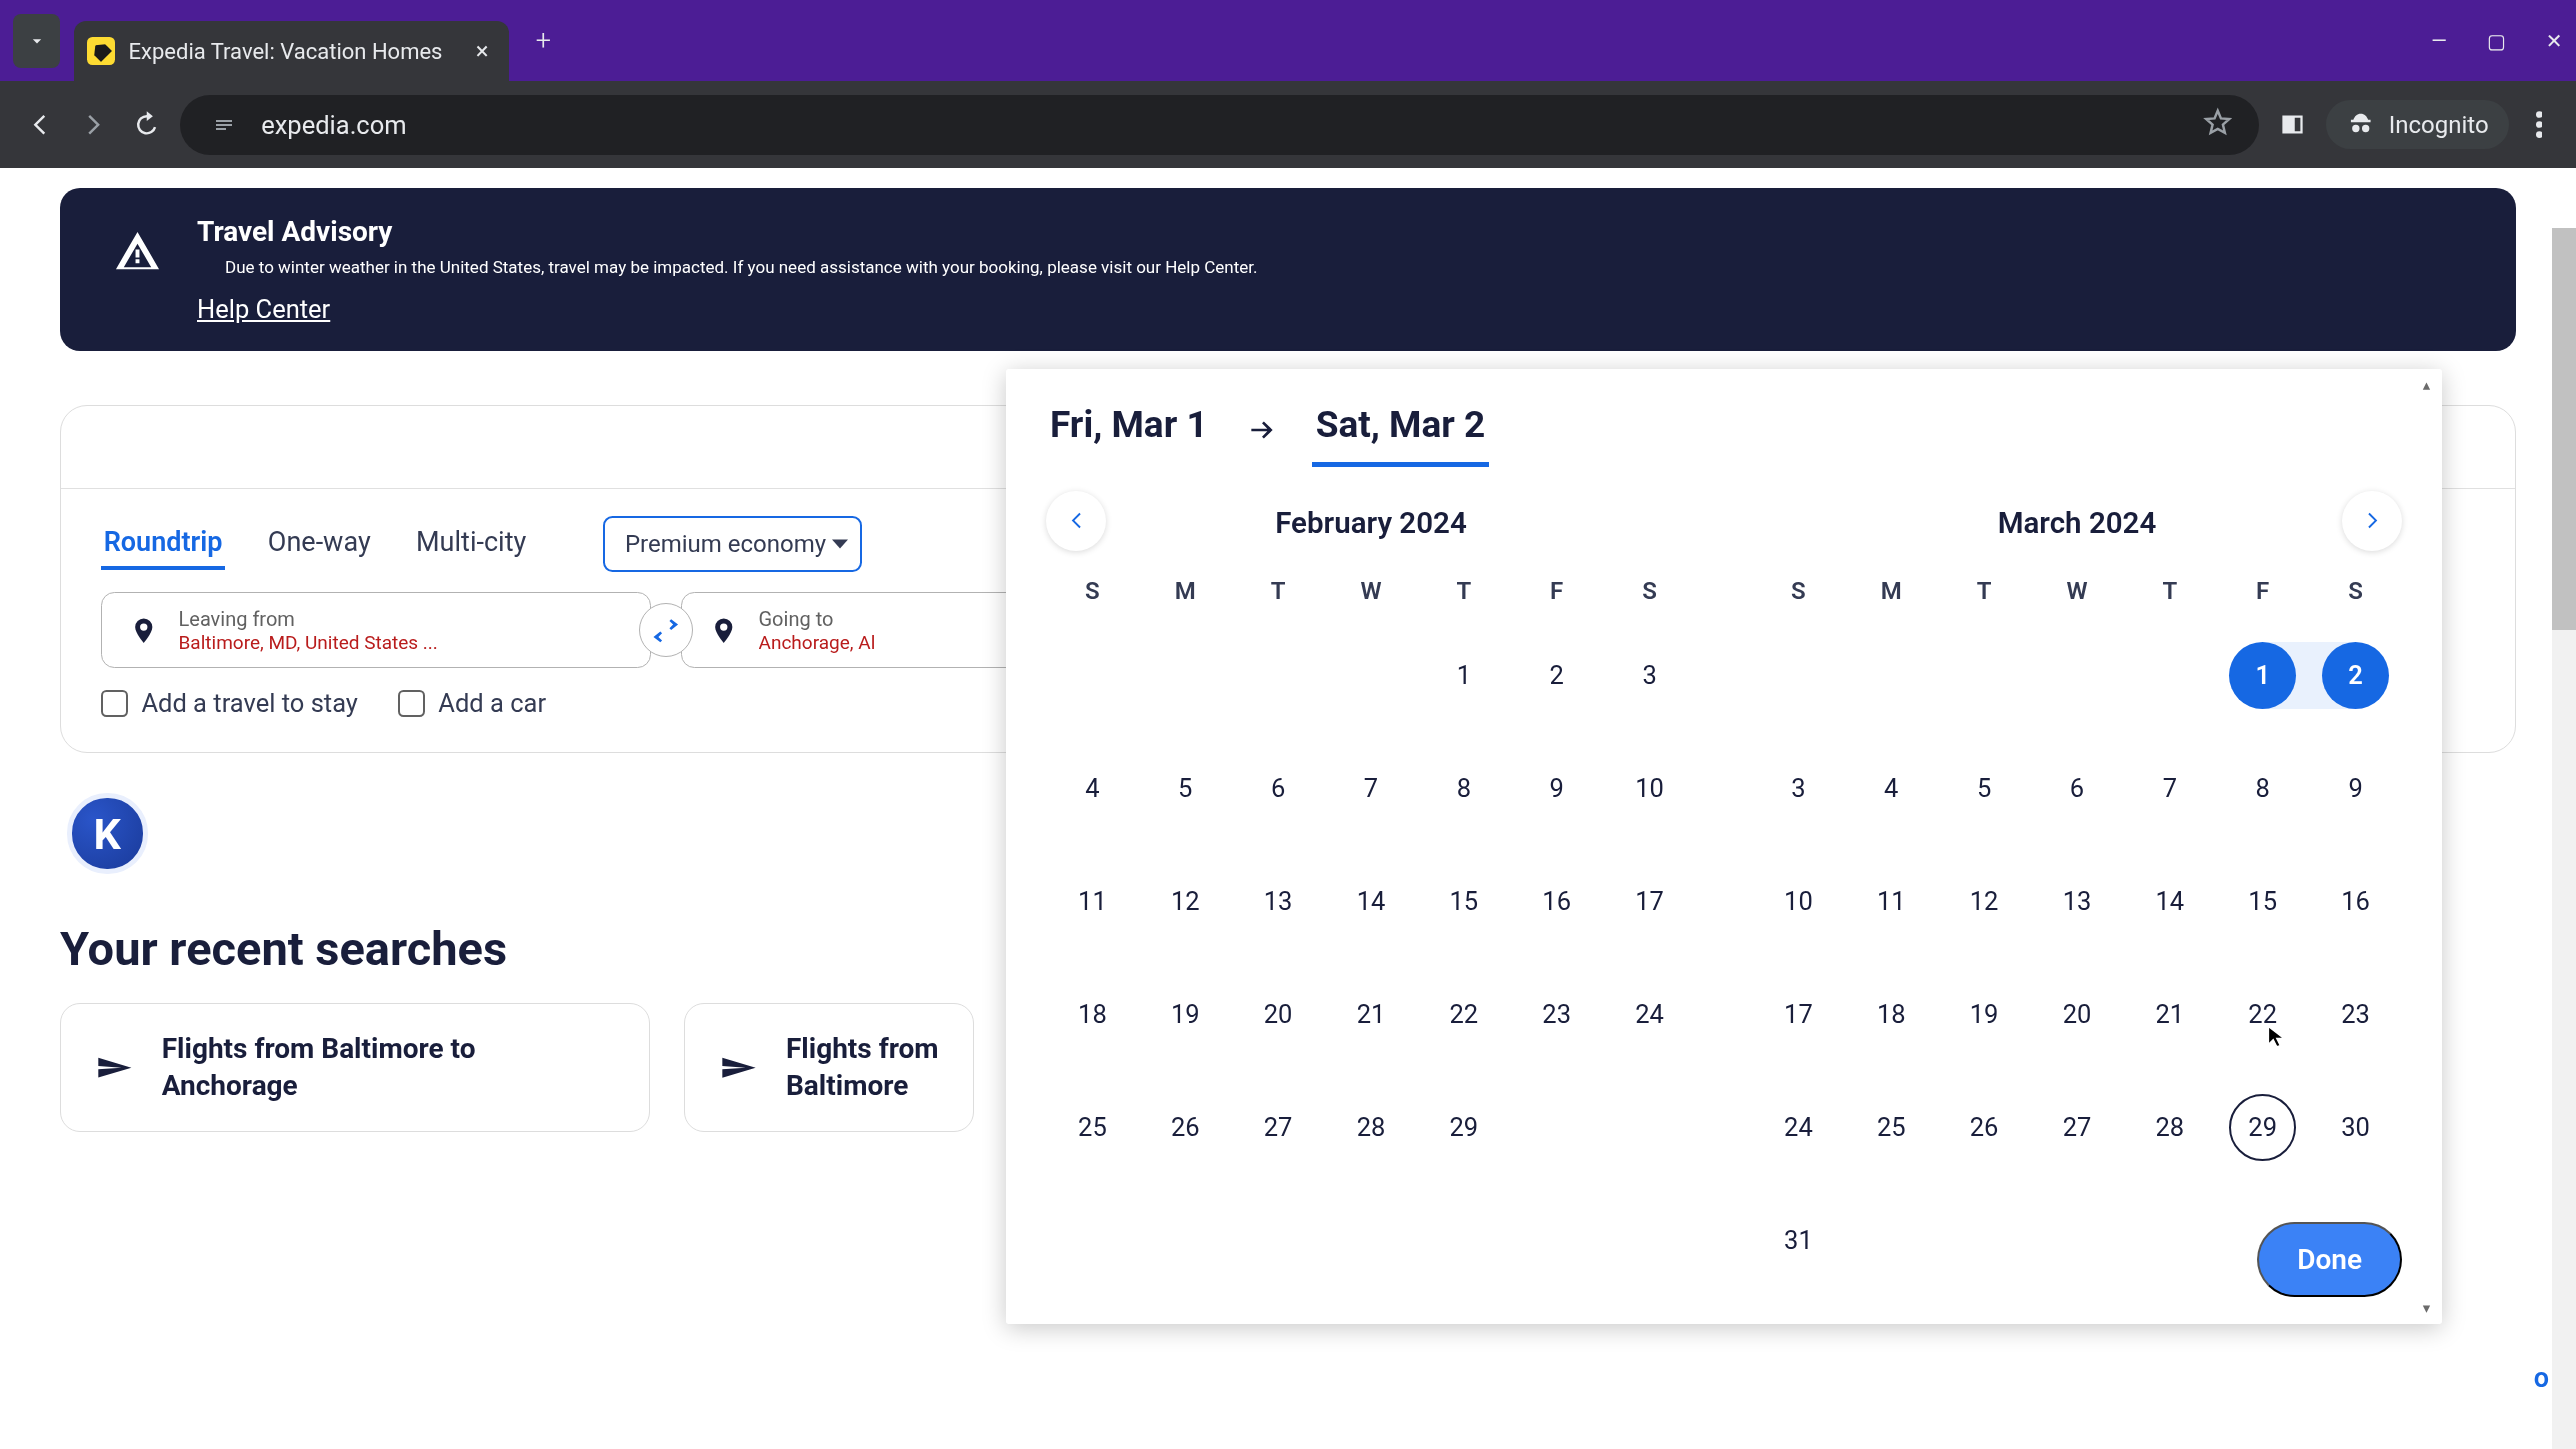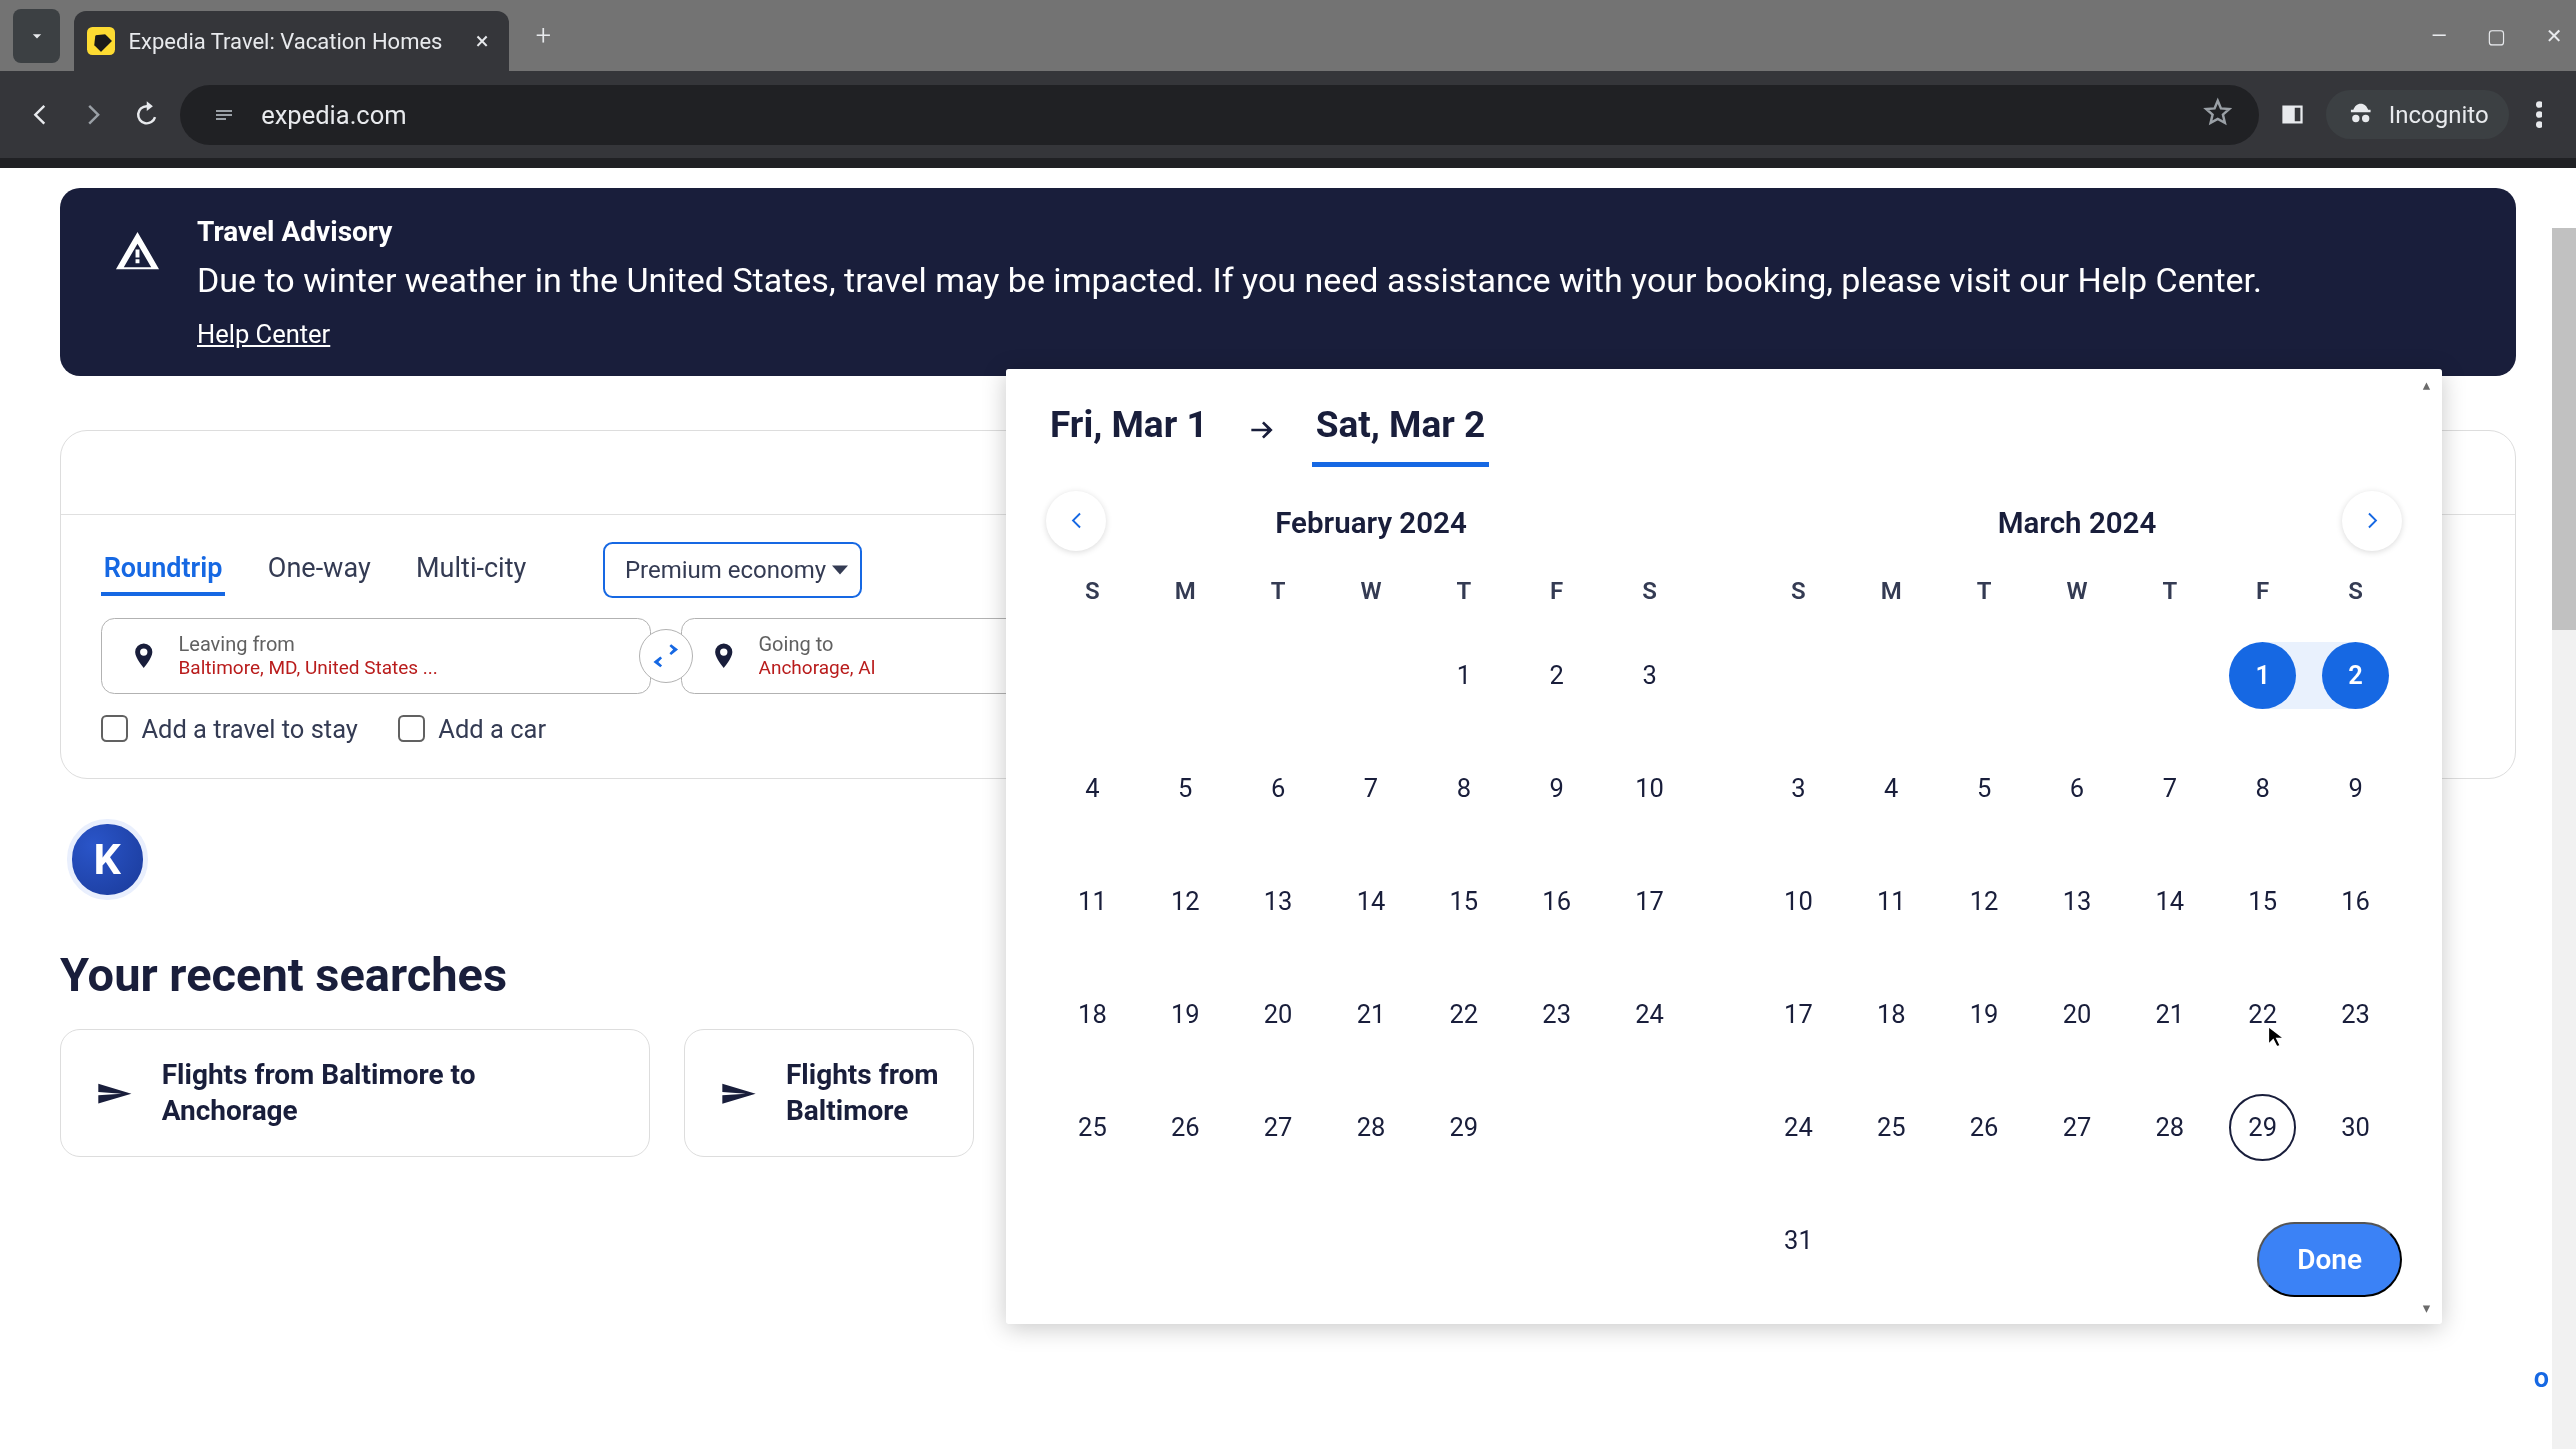--- a/index.html
+++ b/index.html
@@ -1,19 +1,19 @@
 <!DOCTYPE html>
 <html style="font-size:10.7px"><head>
 <meta charset="utf-8">
 <style>
 * { margin: 0; padding: 0; box-sizing: border-box; font-family: -apple-system, BlinkMacSystemFont, "Segoe UI", Roboto, Helvetica, Arial, sans-serif; }
 html, body { width: 2576px; height: 1449px; background: #202124; overflow: hidden; }
 
 
-.browser-top { height: 71px; background: #737373; display: flex; align-items: center; padding: 0 13.4px; }
+.browser-top { height: 81px; background: #4c1d95; display: flex; align-items: center; padding: 0 13.4px; }
 .tab-dropdown { width: 47px; height: 54px; background: #3c4043; border-radius: 8px; display: flex; align-items: center; justify-content: center; margin-right: 13.4px; }
 .tab-dropdown svg { width: 20px; height: 20px; fill: #e8eaed; }
 .tab { height: 60px; background: #35363a; border-radius: 12px 12px 0 0; display: flex; align-items: center; padding: 0 20px 0 13.4px; gap: 13.4px; align-self: flex-end; }
 .tab-favicon { width: 28px; height: 28px; background: #fddb32; border-radius: 5.4px; display: flex; align-items: center; justify-content: center; }
 .tab-favicon-inner { width: 16px; height: 16px; background: #1a1a1a; transform: rotate(-45deg); clip-path: polygon(0 40%, 50% 0, 100% 40%, 100% 100%, 0 100%); }
 .tab-title { color: #e8eaed; font-size: 22px; max-width: 335px; overflow: hidden; text-overflow: ellipsis; white-space: nowrap; }
 .tab-close { color: #e8eaed; font-size: 24px; margin-left: 20px; }
 .new-tab { color: #e8eaed; font-size: 27px; margin-left: 27px; font-weight: 300; }
 .win-controls { margin-left: auto; display: flex; gap: 40px; color: #e8eaed; font-size: 20px; }
 
@@ -34,21 +34,21 @@
 .kebab svg { width: 6.7px; height: 27px; fill: #e8eaed; }
 
 
 .page { position: absolute; top: 168px; left: 0; right: 0; bottom: 0; background: #fff; overflow: hidden; }
 .page-inner { padding: 20px 60px 0 60px; }
 
 .advisory { background: #191e3b; color: #fff; border-radius: 20px; padding: 27px 54px; display: flex; align-items: flex-start; gap: 36px; }
 .advisory-icon { margin-top: 13.4px; }
 .advisory-icon svg { width: 47px; height: 47px; fill: #fff; }
 .advisory-title { font-size: 28px; font-weight: 700; margin-bottom: 6.7px; }
-.advisory-text { font-size: 34px; line-height: 1.5; }
+.advisory-text { font-size: 17px; line-height: 1.5; margin-left: 28px; }
 .advisory-link { text-decoration: underline; margin-top: 13.4px; display: inline-block; font-size: 25.5px; }
 
 .search-card { margin-top: 54px; border: 1.3px solid #ddd; border-radius: 27px; padding: 0; }
 .product-tabs { display: flex; justify-content: center; gap: 54px; border-bottom: 1.3px solid #e0e0e0; padding: 20px 0 0 0; }
 .product-tab { font-size: 27px; padding: 13.4px 6.7px; color: #343b53; border-bottom: 4px solid transparent; }
 .product-tab.active { color: #1668e3; border-bottom-color: #1668e3; font-weight: 600; }
 
 .trip-type-row { display: flex; align-items: center; gap: 40px; padding: 27px 40px 20px 40px; }
 .trip-tab { font-size: 27px; color: #343b53; padding: 8px 2.7px; border-bottom: 4px solid transparent; }
 .trip-tab.active { color: #1668e3; border-bottom-color: #1668e3; font-weight: 600; }

